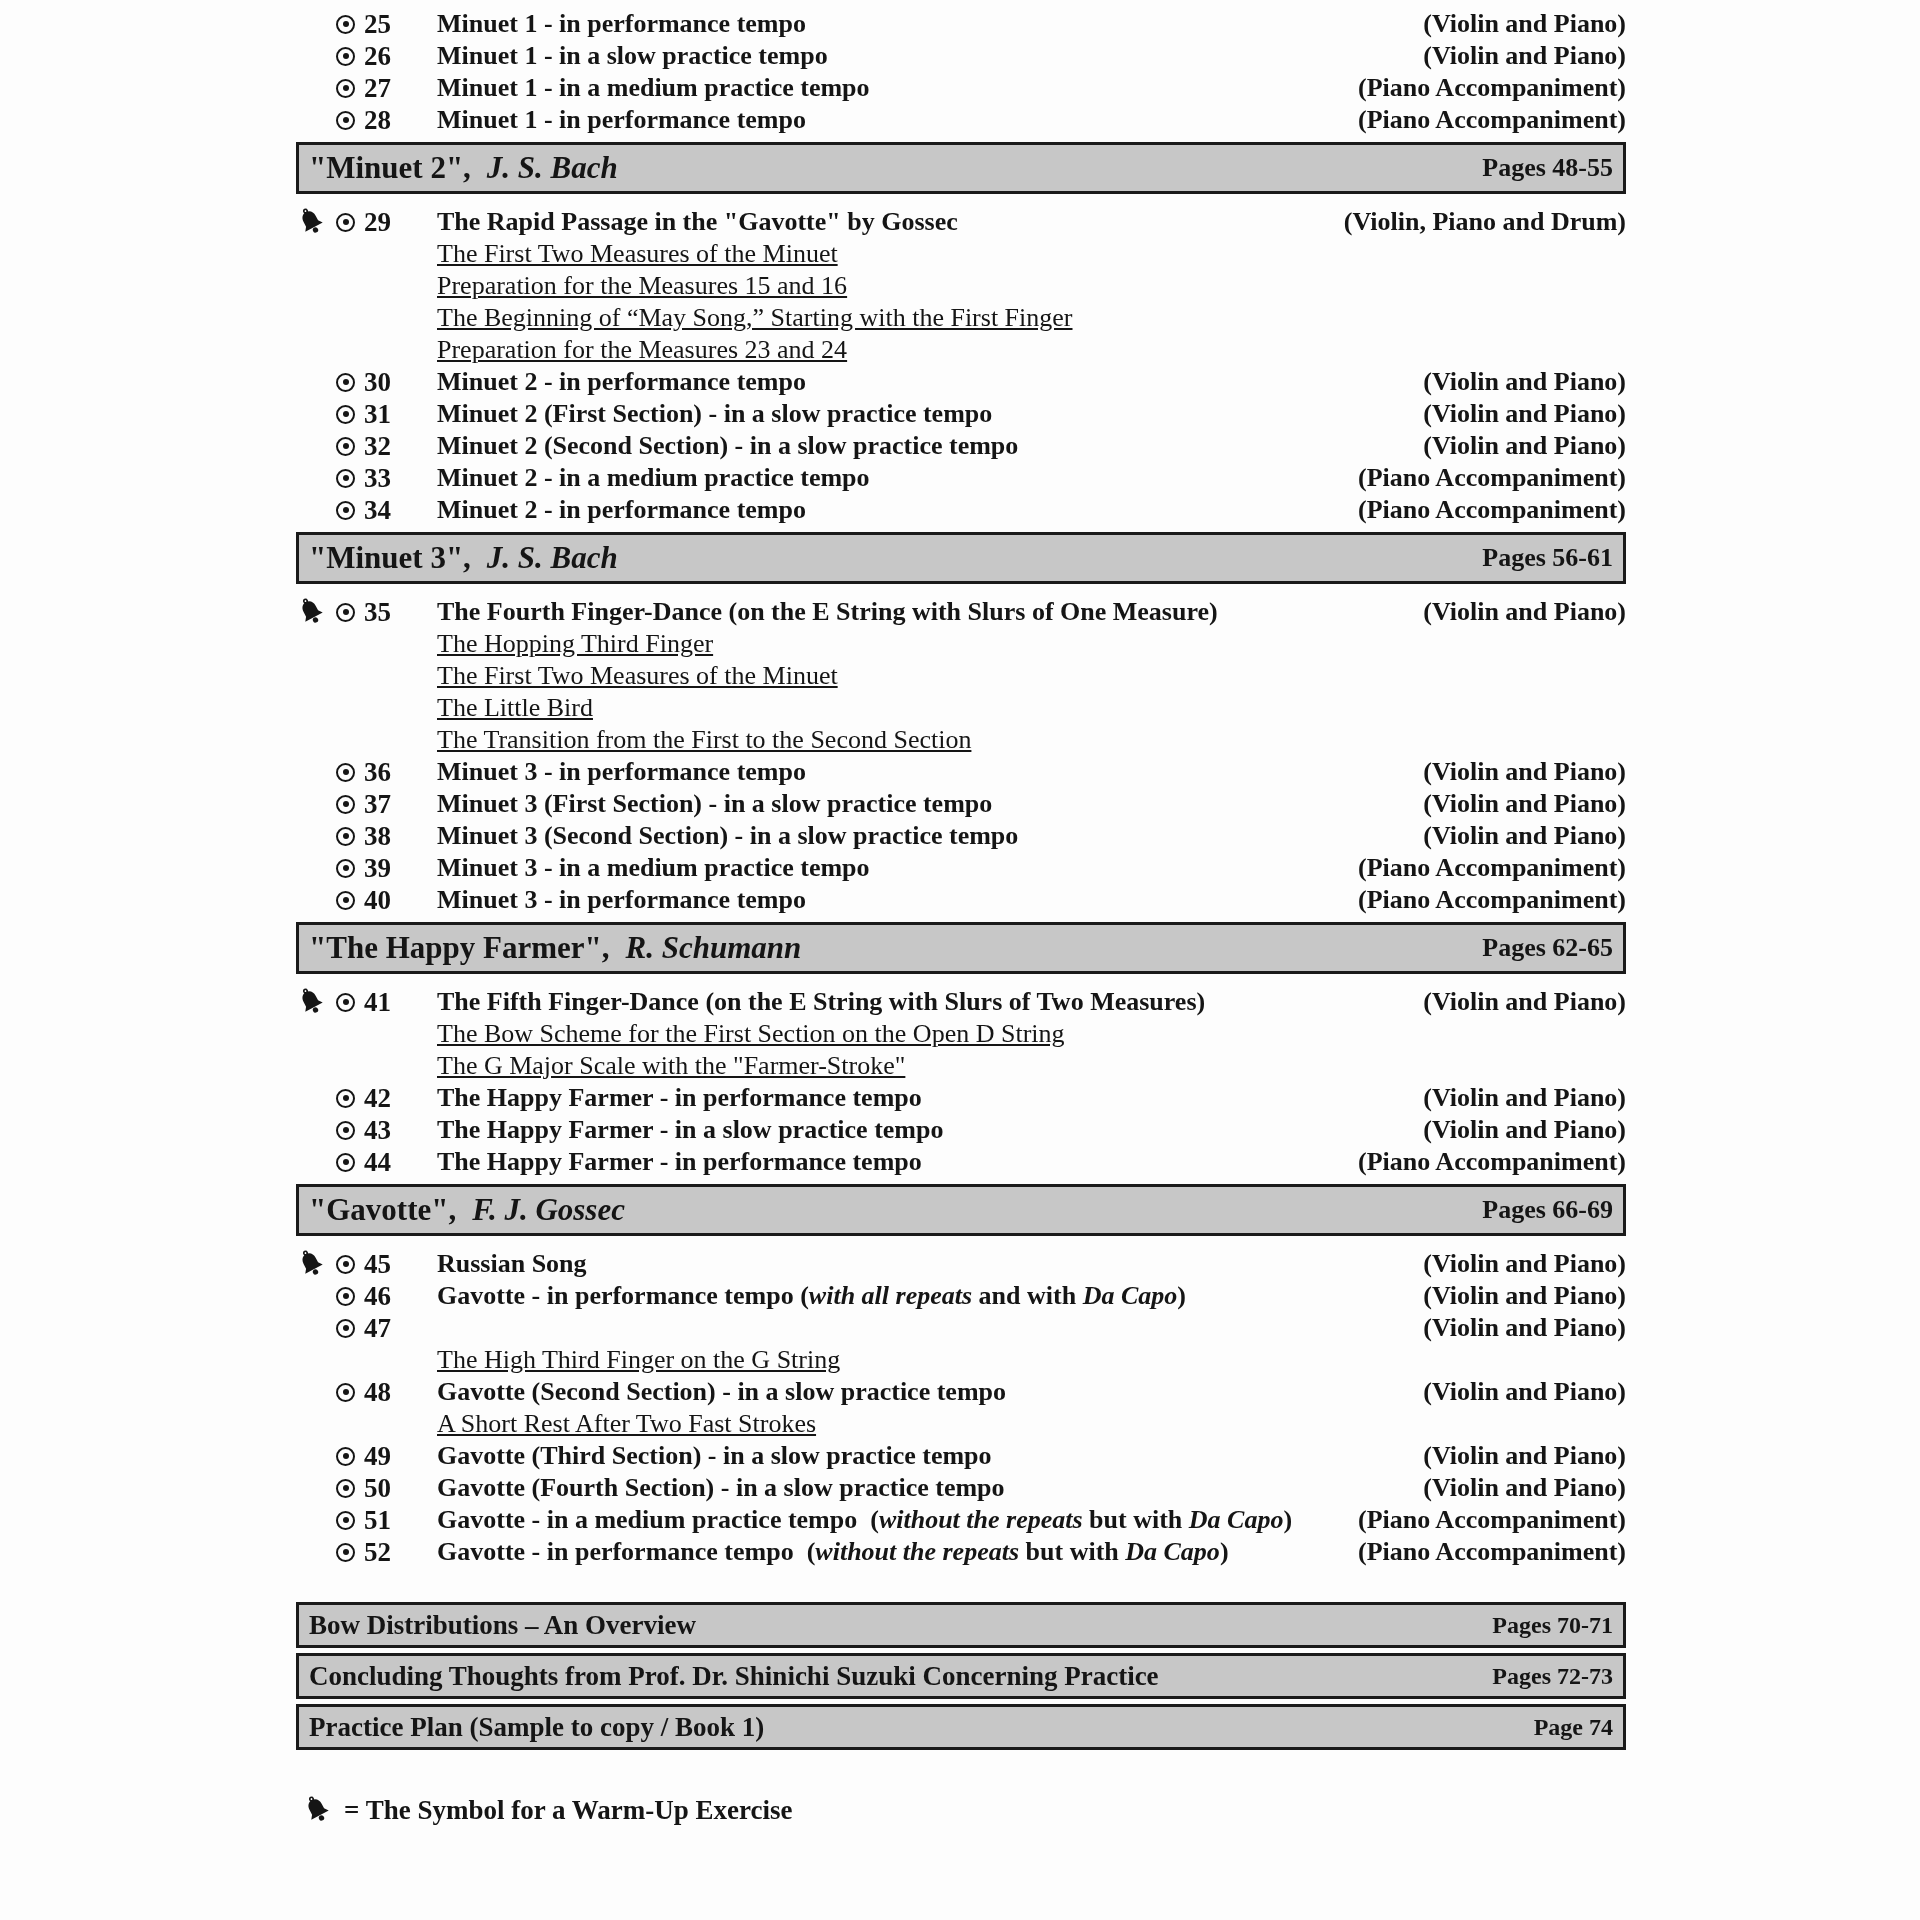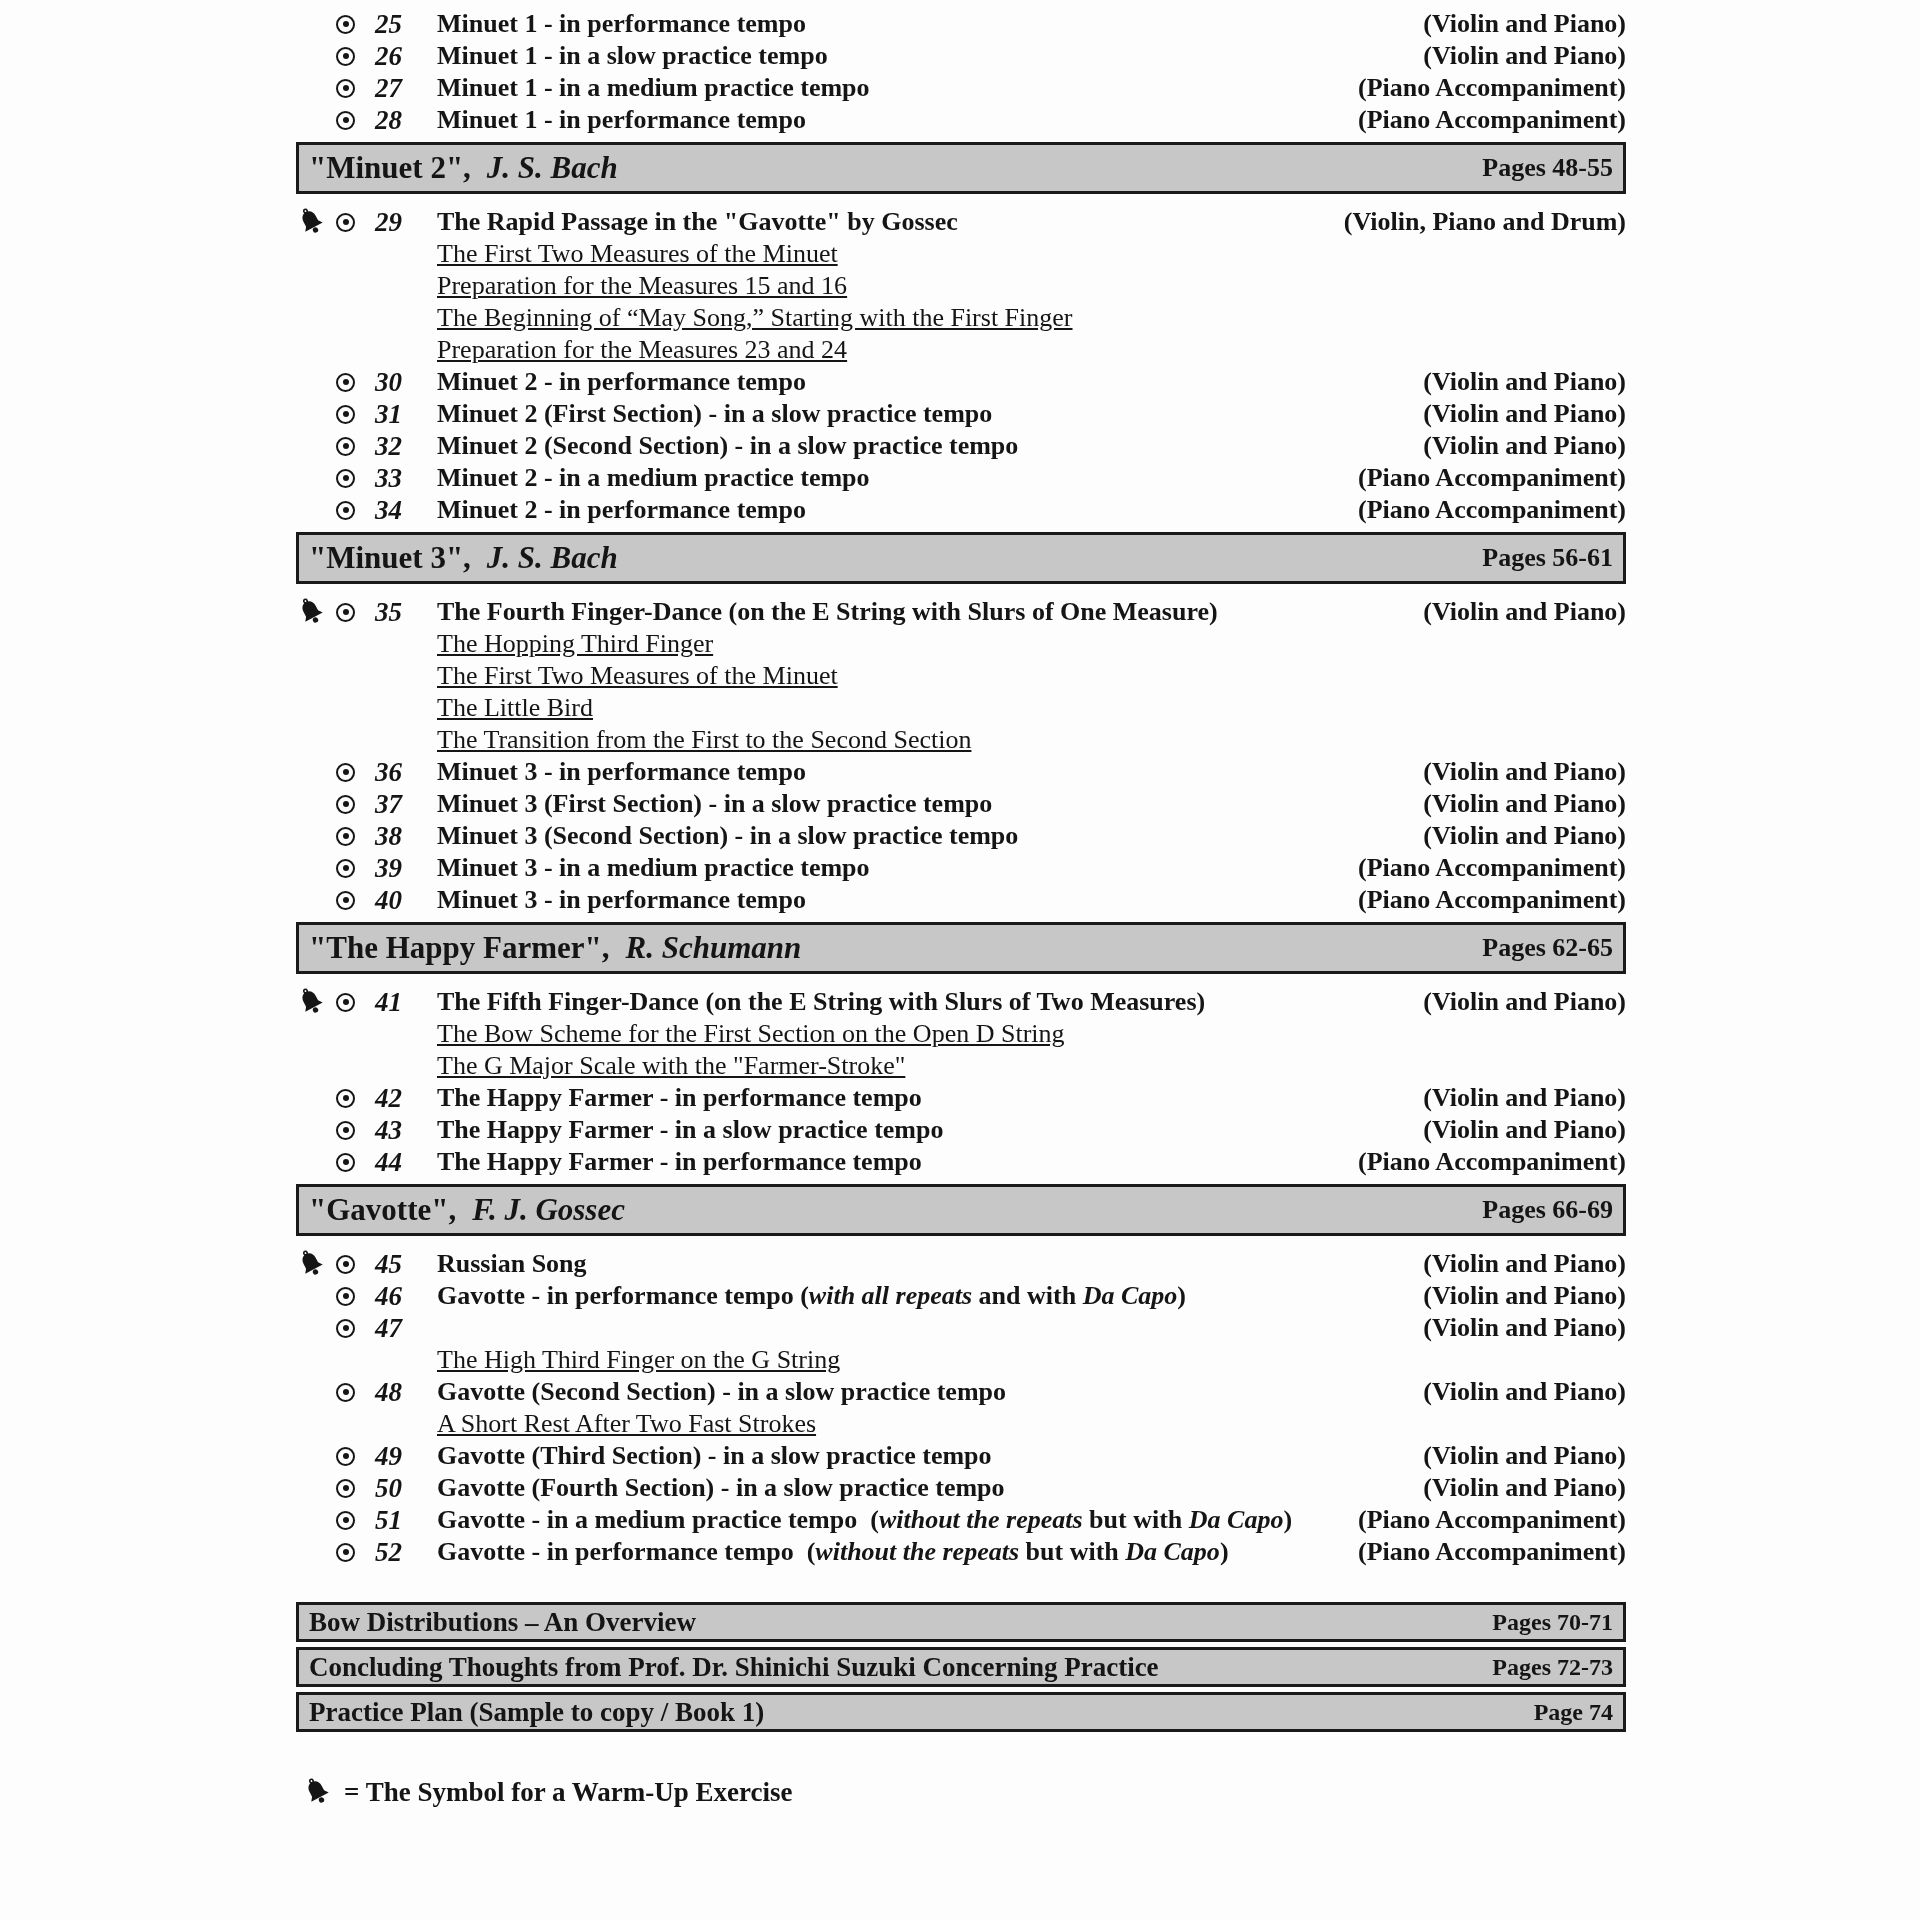--- a/index.html
+++ b/index.html
@@ -43,22 +43,21 @@
     border-radius: 50%;
     display: inline-flex;
     align-items: center;
     justify-content: center;
     flex: 0 0 19px;
   }
   .cd-dot { width: 6px; height: 6px; background: #151515; border-radius: 50%; }
   .track-number {
     font-weight: 700;
     font-size: 27px;
-    margin-left: 20px;
-    font-style: italic;
+    margin-left: 9px;
   }
   .track-title { font-weight: 700; font-size: 26px; }
   .track-title .it { font-style: italic; }
   .instr-label {
     margin-left: auto;
     font-weight: 700;
     font-size: 26px;
   }
   .sub-row {
     height: 32px;
@@ -79,21 +78,21 @@
     align-items: center;
     padding: 0 10px;
     white-space: nowrap;
   }
   .section-title { font-weight: 700; font-size: 31px; }
   .section-composer { font-weight: 700; font-style: italic; font-size: 31px; margin-left: 16px; }
   .section-pages { margin-left: auto; font-weight: 700; font-size: 26px; }
   
   .bottom-bars { margin-top: 34px; }
   .summary-bar {
-    height: 40px;
+    height: 46px;
     background: #c7c7c7;
     border: 3px solid #1a1a1a;
     display: flex;
     align-items: center;
     padding: 0 10px;
     margin-bottom: 5px;
     white-space: nowrap;
     text-align: center;
   }
   .summary-label { font-weight: 700; font-size: 27px; }

